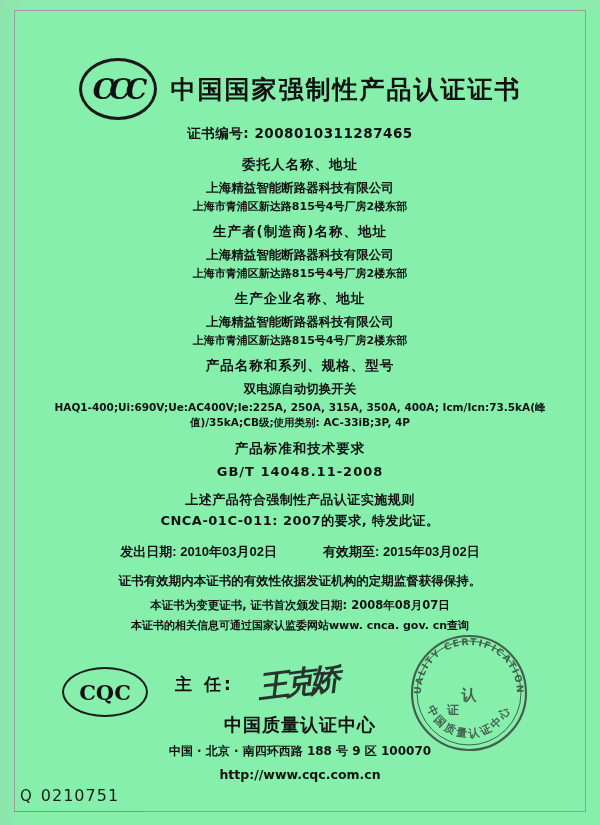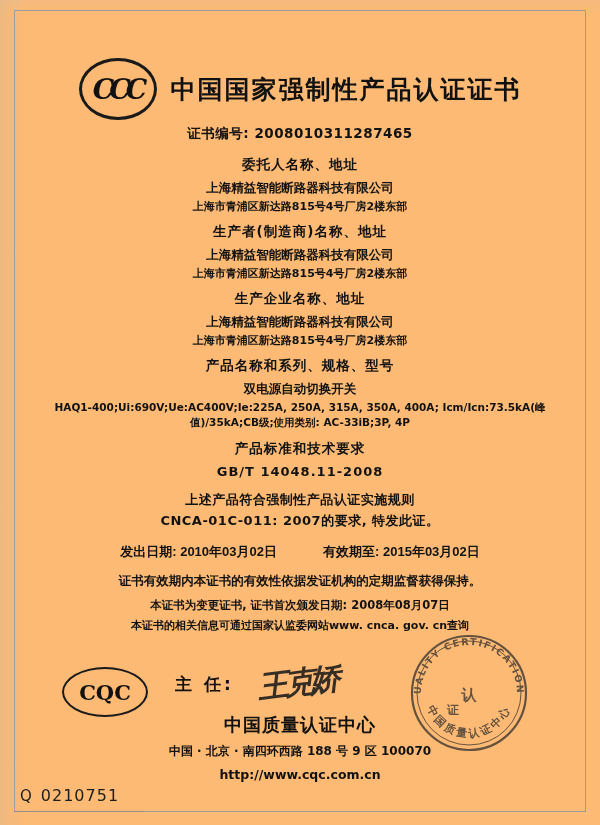--- a/index.html
+++ b/index.html
@@ -7,21 +7,21 @@
     padding: 0;
     background: #ffffff;
   }
   body {
     font-family: "Liberation Sans", sans-serif;
   }
   .page {
     position: relative;
     width: 600px;
     height: 825px;
-    background: #fdba74;
+    background: #86efac;
     overflow: hidden;
   }
   
   .scan-tint {
     position: absolute;
     inset: 0;
     background:
       linear-gradient(90deg, rgba(180,180,180,0.18) 0px, rgba(255,255,255,0) 26px),
       linear-gradient(180deg, rgba(190,190,190,0.12) 0px, rgba(255,255,255,0) 18px);
     pointer-events: none;

